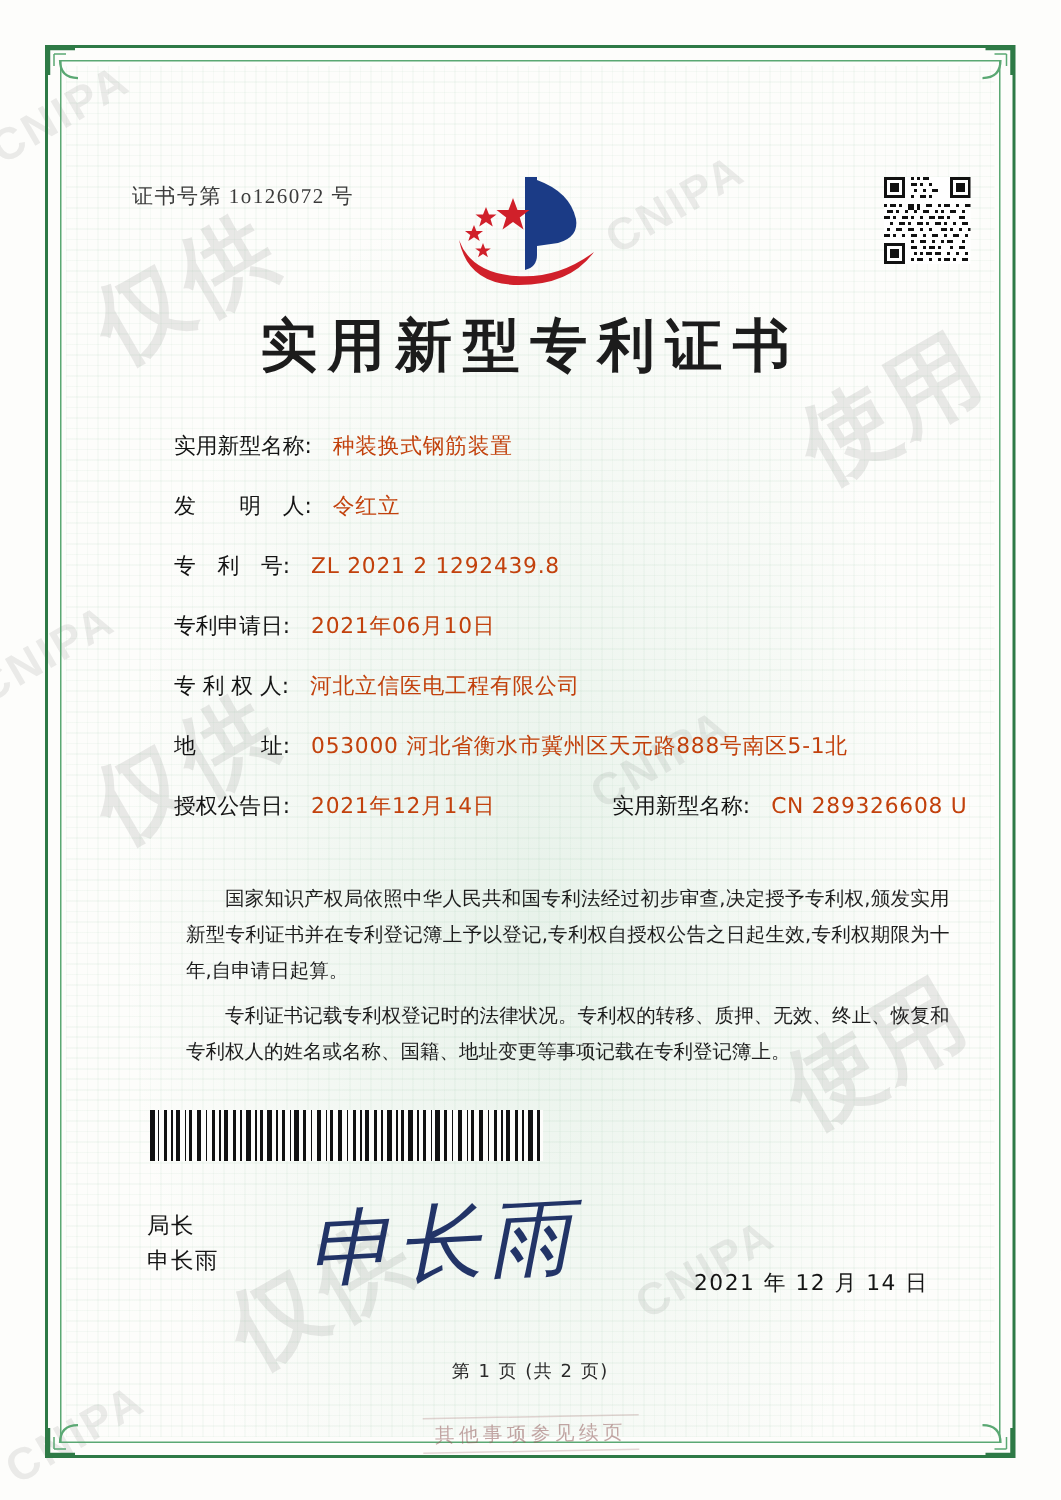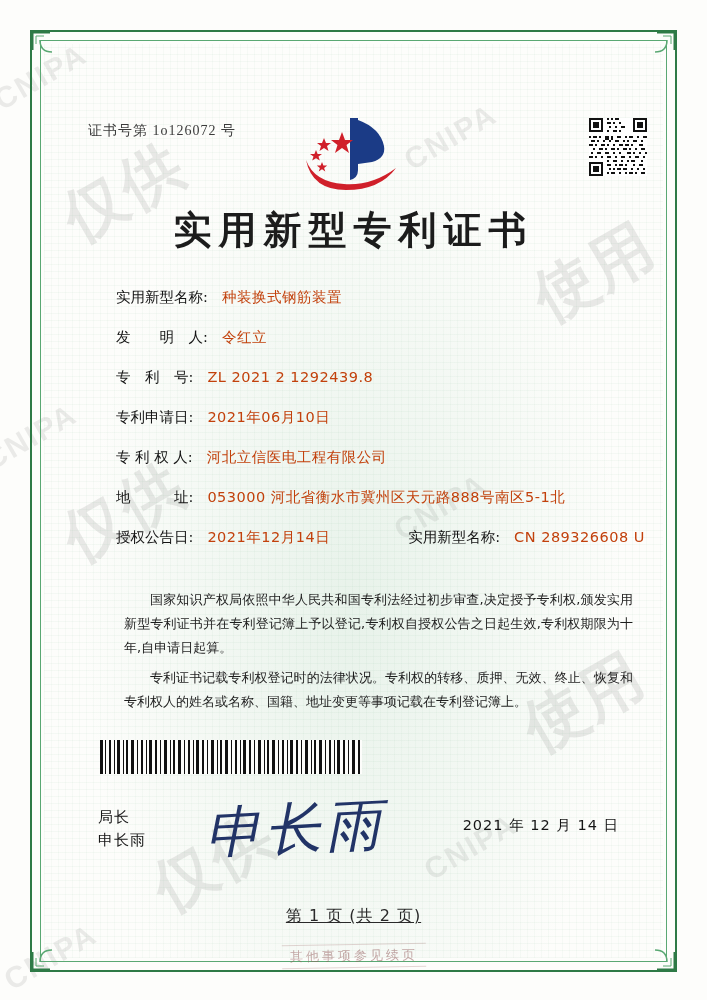--- a/index.html
+++ b/index.html
@@ -202,37 +202,36 @@
     color: #11245c;
     font-style: italic;
     letter-spacing: 4px;
     transform: rotate(-3deg);
     opacity: 0.92;
   }
 
   .issue-date {
     position: absolute;
     right: 88px;
-    top: 816px;
+    top: 846px;
     font-family: "DejaVu Sans", sans-serif;
     font-size: 14.5px;
     color: #151515;
     letter-spacing: 1px;
   }
 
   .page-no {
     position: absolute;
     left: 0; right: 0;
     top: 906px;
     text-align: center;
     font-family: "DejaVu Sans", sans-serif;
-    font-size: 16px;
+    font-size: 12px;
     color: #2a2a2a;
     letter-spacing: 1px;
-    text-decoration: underline;
   }
 
   .stamp {
     position: absolute;
     left: 50%;
     transform: translateX(-50%) rotate(-1deg);
     top: 944px;
     font-family: "DejaVu Sans", sans-serif;
     font-size: 13px;
     color: rgba(150,95,95,0.55);

